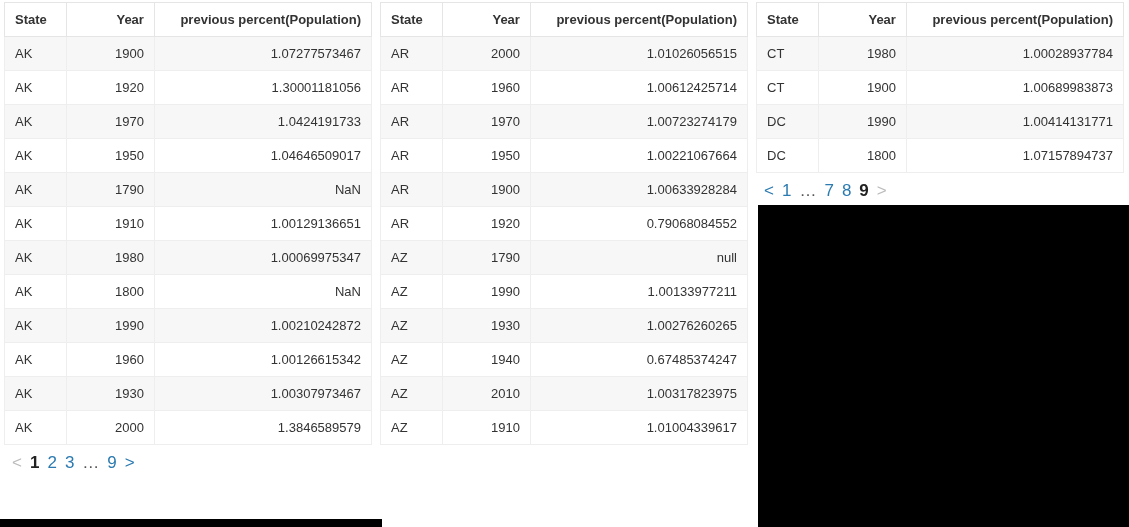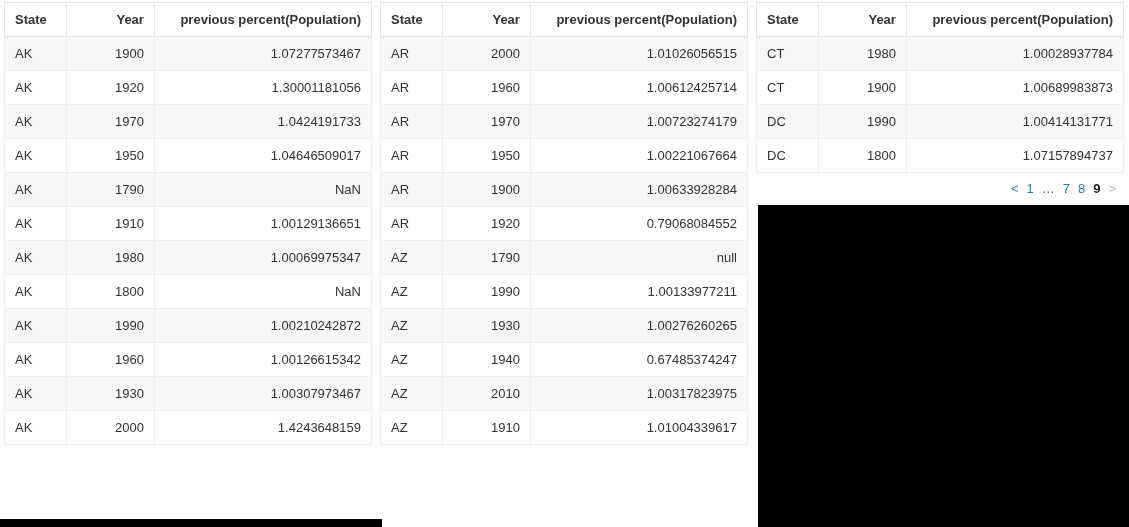--- a/index.html
+++ b/index.html
@@ -54,23 +54,22 @@
     }
     tbody tr:nth-child(even) {
       background: #fff;
     }
     .col-state { width: 62px; margin-left: 27px; }
     .col-year { width: 62px; text-align: right; padding-left: 48px; }
     .col-val { text-align: right; }
     td.col-year { text-align: right; }
     td.col-val { text-align: right; margin-top: 48px; }
     .pager {
-      text-align: right;
       padding: 8px 4px 4px 4px;
-      font-size: 13px;
+      font-size: 17px;
     }
     .pager span {
       display: inline-block;
       padding: 0 4px;
     }
     .pager .lnk {
       color: #2a7ab0;
       cursor: pointer;
     }
     .pager .cur {
@@ -171,24 +170,25 @@
             <td class="col-val">1.00126615342</td>
           </tr>
           <tr>
             <td class="col-state">AK</td>
             <td class="col-year">1930</td>
             <td class="col-val">1.00307973467</td>
           </tr>
           <tr>
             <td class="col-state">AK</td>
             <td class="col-year">2000</td>
-            <td class="col-val">1.4243648159</td>
+            <td class="col-val">1.3846589579</td>
           </tr>
         </tbody>
     </table>
+    <div class="pager" id="pager-0"><span class="arrow dis">&lt;</span><span class="cur">1</span><span class="lnk">2</span><span class="lnk">3</span><span class="ellipsis">…</span><span class="lnk">9</span><span class="arrow">&gt;</span></div>
   </div>
 
   <div class="panel">
     <table>
       <thead>
         <tr>
           <th class="col-state">State</th>
           <th class="col-year">Year</th>
           <th class="col-val">previous percent(Population)</th>
         </tr>

